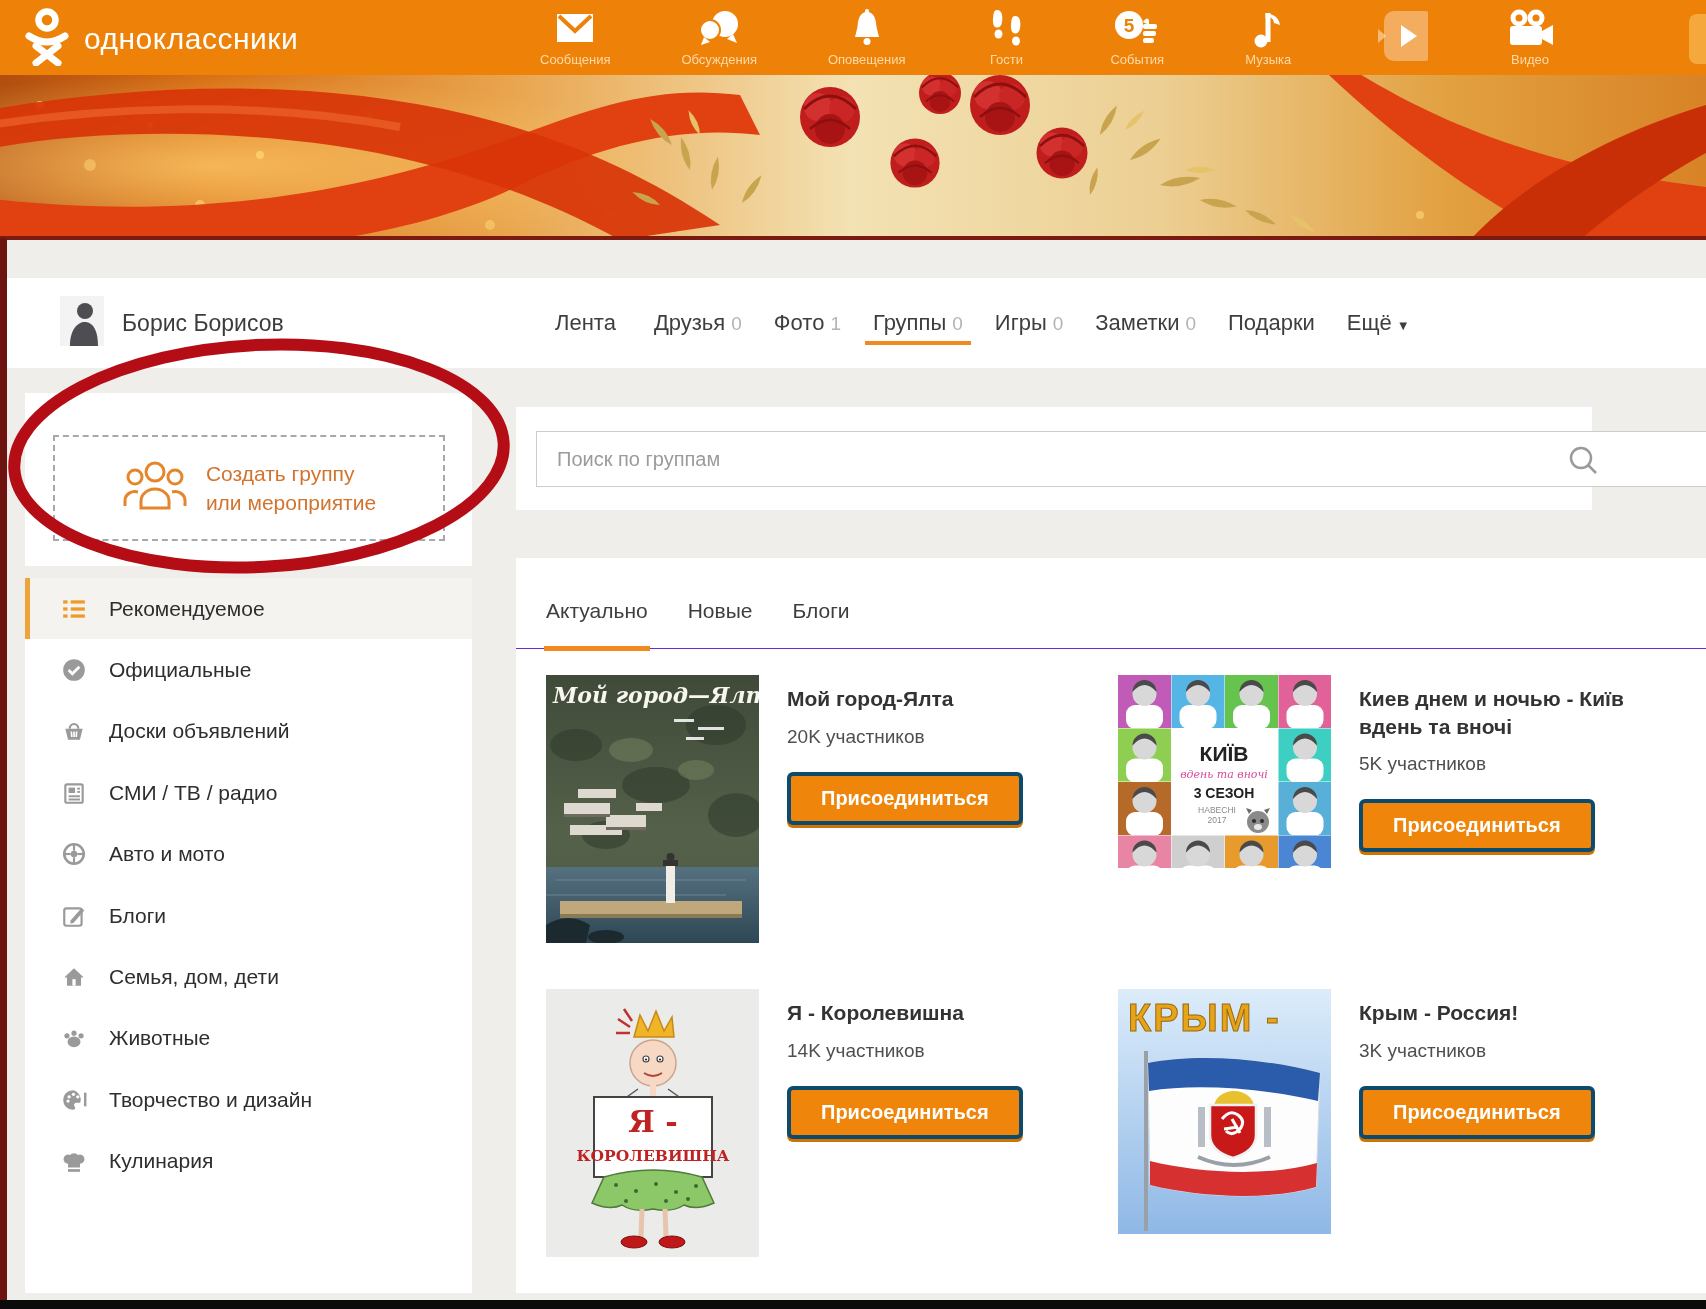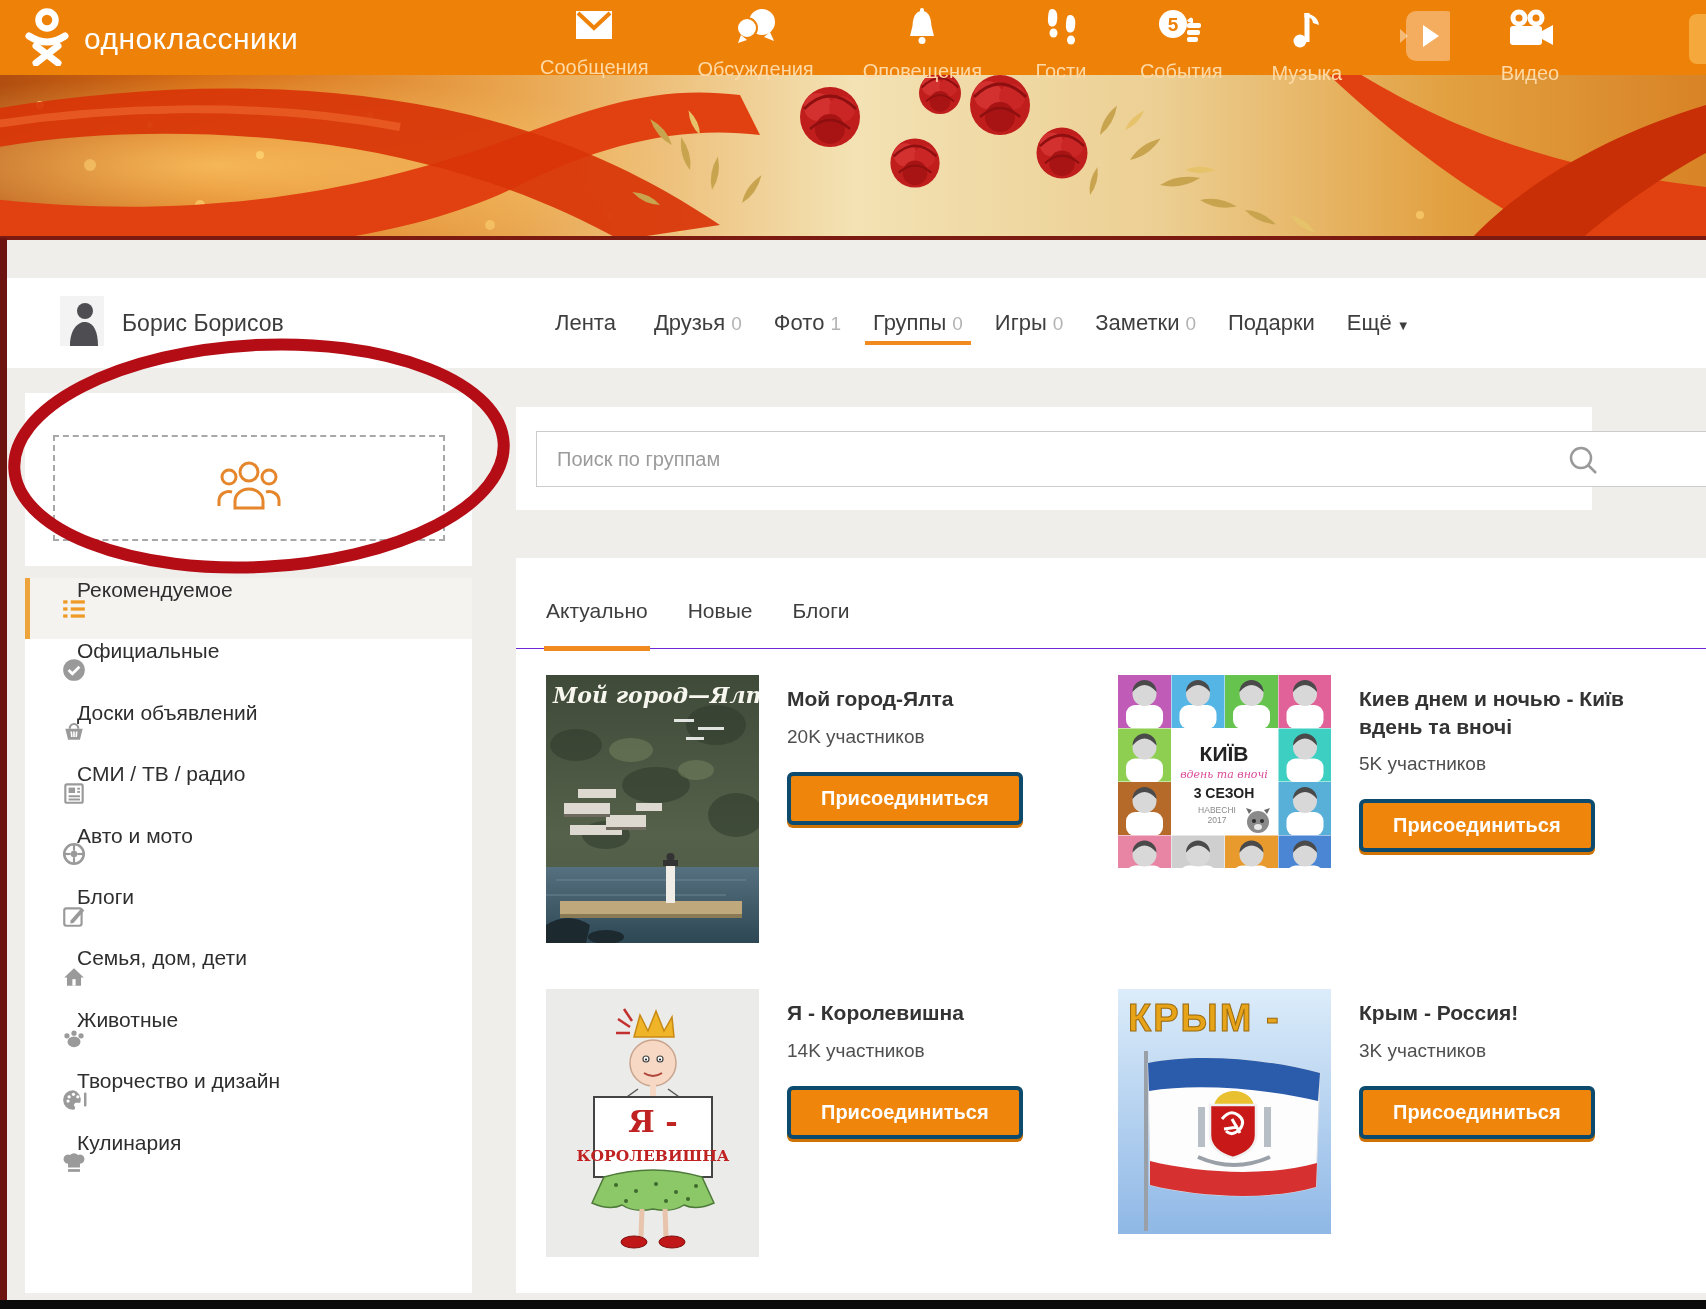--- a/index.html
+++ b/index.html
@@ -7,21 +7,21 @@
     font-family:"Liberation Sans","DejaVu Sans",sans-serif}
   #stage{position:absolute;top:0;left:0;width:1706px;height:1309px;overflow:hidden}
 
   
   .topnav{position:absolute;left:0;top:0;width:1706px;height:75px;background:#ee8208;z-index:10}
   .logo{position:absolute;left:24px;top:8px;display:flex;align-items:center;gap:14px;cursor:pointer}
   .logo-text{color:#fff;font-size:30px;letter-spacing:.5px}
   .nav-items{position:absolute;left:540px;top:0;width:1020px;height:75px;display:flex;justify-content:space-between}
   .nav-item{display:flex;flex-direction:column;align-items:center;padding-top:7px;cursor:pointer;min-width:60px}
   .nav-icon{height:42px;display:flex;align-items:center;justify-content:center}
-  .nav-label{font-size:20px;color:#ffd9a6;margin-top:13px;white-space:nowrap}
+  .nav-label{font-size:13px;color:#ffd9a6;margin-top:3px;white-space:nowrap}
   .playw .nav-icon{height:58px}
   .corner-tab{position:absolute;right:-7px;top:14px;width:24px;height:50px;background:#f5a93d;border-radius:8px}
 
   
   .banner{position:absolute;left:0;top:75px;width:1706px;height:165px;overflow:hidden}
   .banner svg{display:block}
 
   
   .pband{position:absolute;left:0;top:278px;width:1706px;height:90px;background:#fff}
   .avatar{position:absolute;left:60px;top:18px;width:44px;height:50px;overflow:hidden;cursor:pointer}
@@ -32,21 +32,21 @@
   .ptab .arrow{font-size:13px;margin-left:5px;color:#3e3e3e}
   .ptab.active::after{content:"";position:absolute;left:-8px;right:-8px;top:31px;height:4px;background:#f28b1f}
 
   
   .create-panel{position:absolute;left:25px;top:393px;width:447px;height:173px;background:#fff}
   .create-box{position:absolute;left:28px;top:42px;width:392px;height:106px;border:2px dashed #a8a8a8;
     display:flex;align-items:center;justify-content:center;gap:18px;cursor:pointer}
   .create-text{font-size:21px;color:#d2742e;line-height:29px}
   .side-panel{position:absolute;left:25px;top:578px;width:447px;height:715px;background:#fff}
   .side-list{list-style:none}
-  .side-list li{position:relative;height:61.4px;display:flex;align-items:flex-start;padding-left:52px;
+  .side-list li{position:relative;height:61.4px;display:flex;align-items:center;padding-left:84px;
     font-size:21px;color:#2e2e2e;cursor:pointer;white-space:nowrap}
   .side-list li.active{background:#f4f3f0}
   .side-list li.active::before{content:"";position:absolute;left:0;top:0;bottom:0;width:5px;background:#eca43b}
   .sicon{position:absolute;left:36px;top:50%;transform:translateY(-50%);width:26px;height:26px}
 
   
   .search-panel{position:absolute;left:516px;top:407px;width:1076px;height:103px;background:#fff}
   .search-input{position:absolute;left:20px;top:24px;width:1175px;height:56px;border:1px solid #ccc;
     padding:0 44px 0 20px;font-size:20px;color:#333;font-family:inherit;background:#fff;outline:none}
   .search-input::placeholder{color:#9b9b9b}
@@ -295,20 +295,24 @@
           <g fill="none" stroke="#e5862c" stroke-width="3">
             <circle cx="13" cy="17" r="7"></circle>
             <path d="M3,46 v-6 a10,9 0 0,1 13,-8"></path>
             <circle cx="53" cy="17" r="7"></circle>
             <path d="M63,46 v-6 a10,9 0 0,0 -13,-8"></path>
             <circle cx="33" cy="12" r="9"></circle>
             <path d="M19,48 v-7 a14,12 0 0,1 28,0 v7 z"></path>
           </g>
           </svg>
       </span>
+      <div class="create-text">
+        <div>Создать группу</div>
+        <div>или мероприятие</div>
+      </div>
     </div>
   </div>
 
   <div class="side-panel">
     <ul class="side-list">
       <li class="active">
         <span class="sicon">
           <svg width="26" height="26" viewBox="0 0 24 24">
               <g fill="#ef9a24">
             <rect x="2" y="4" width="4" height="3"></rect>

